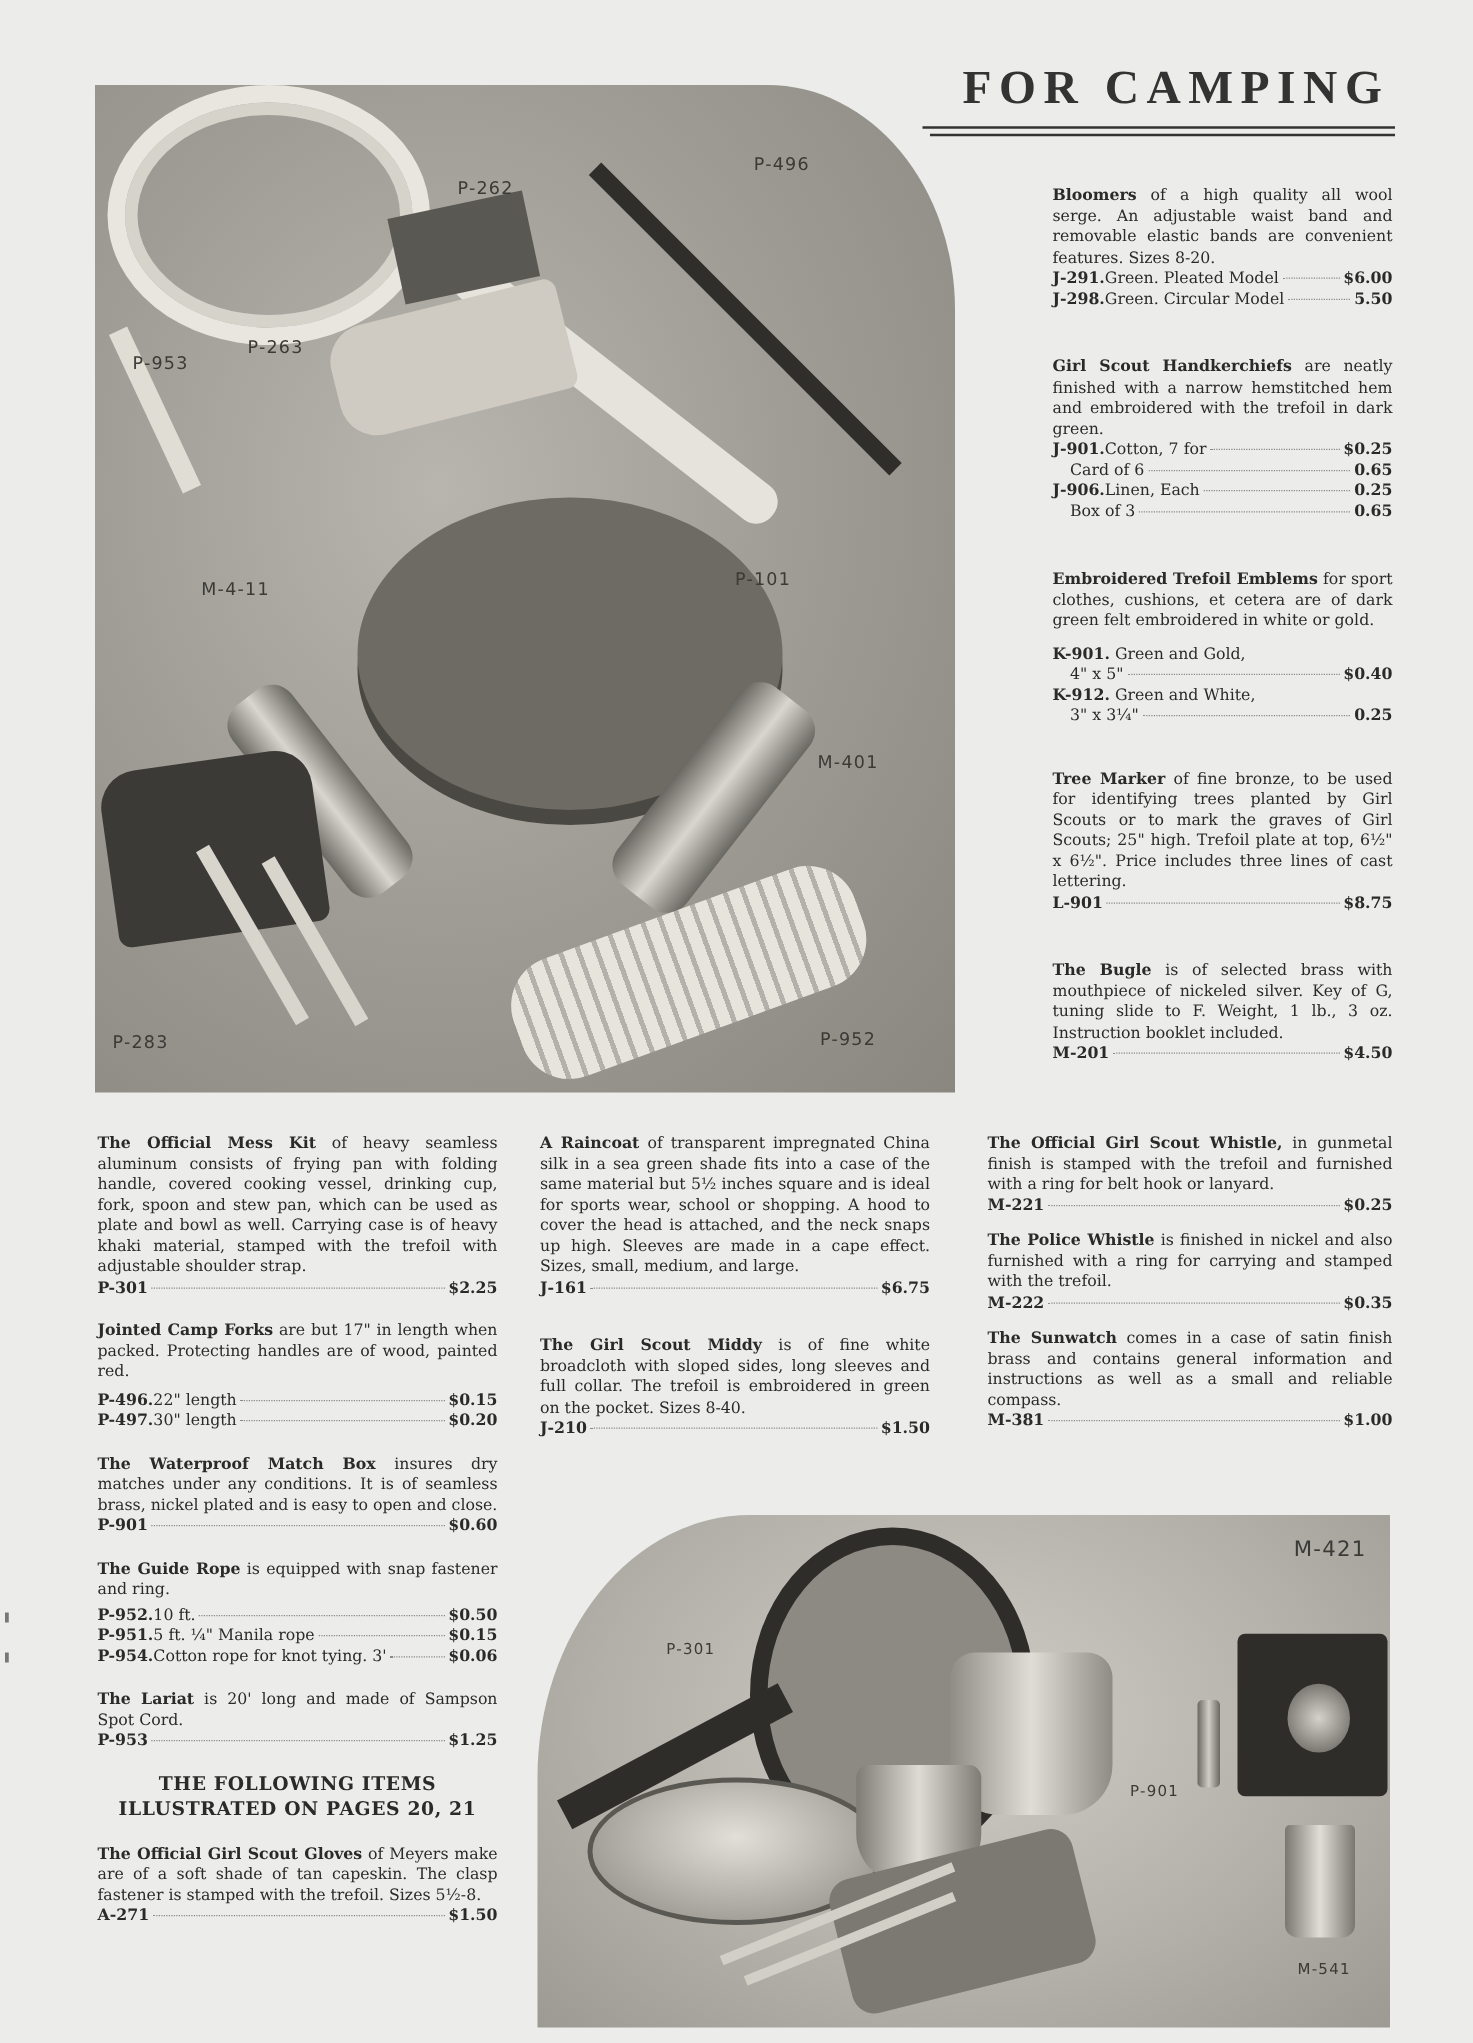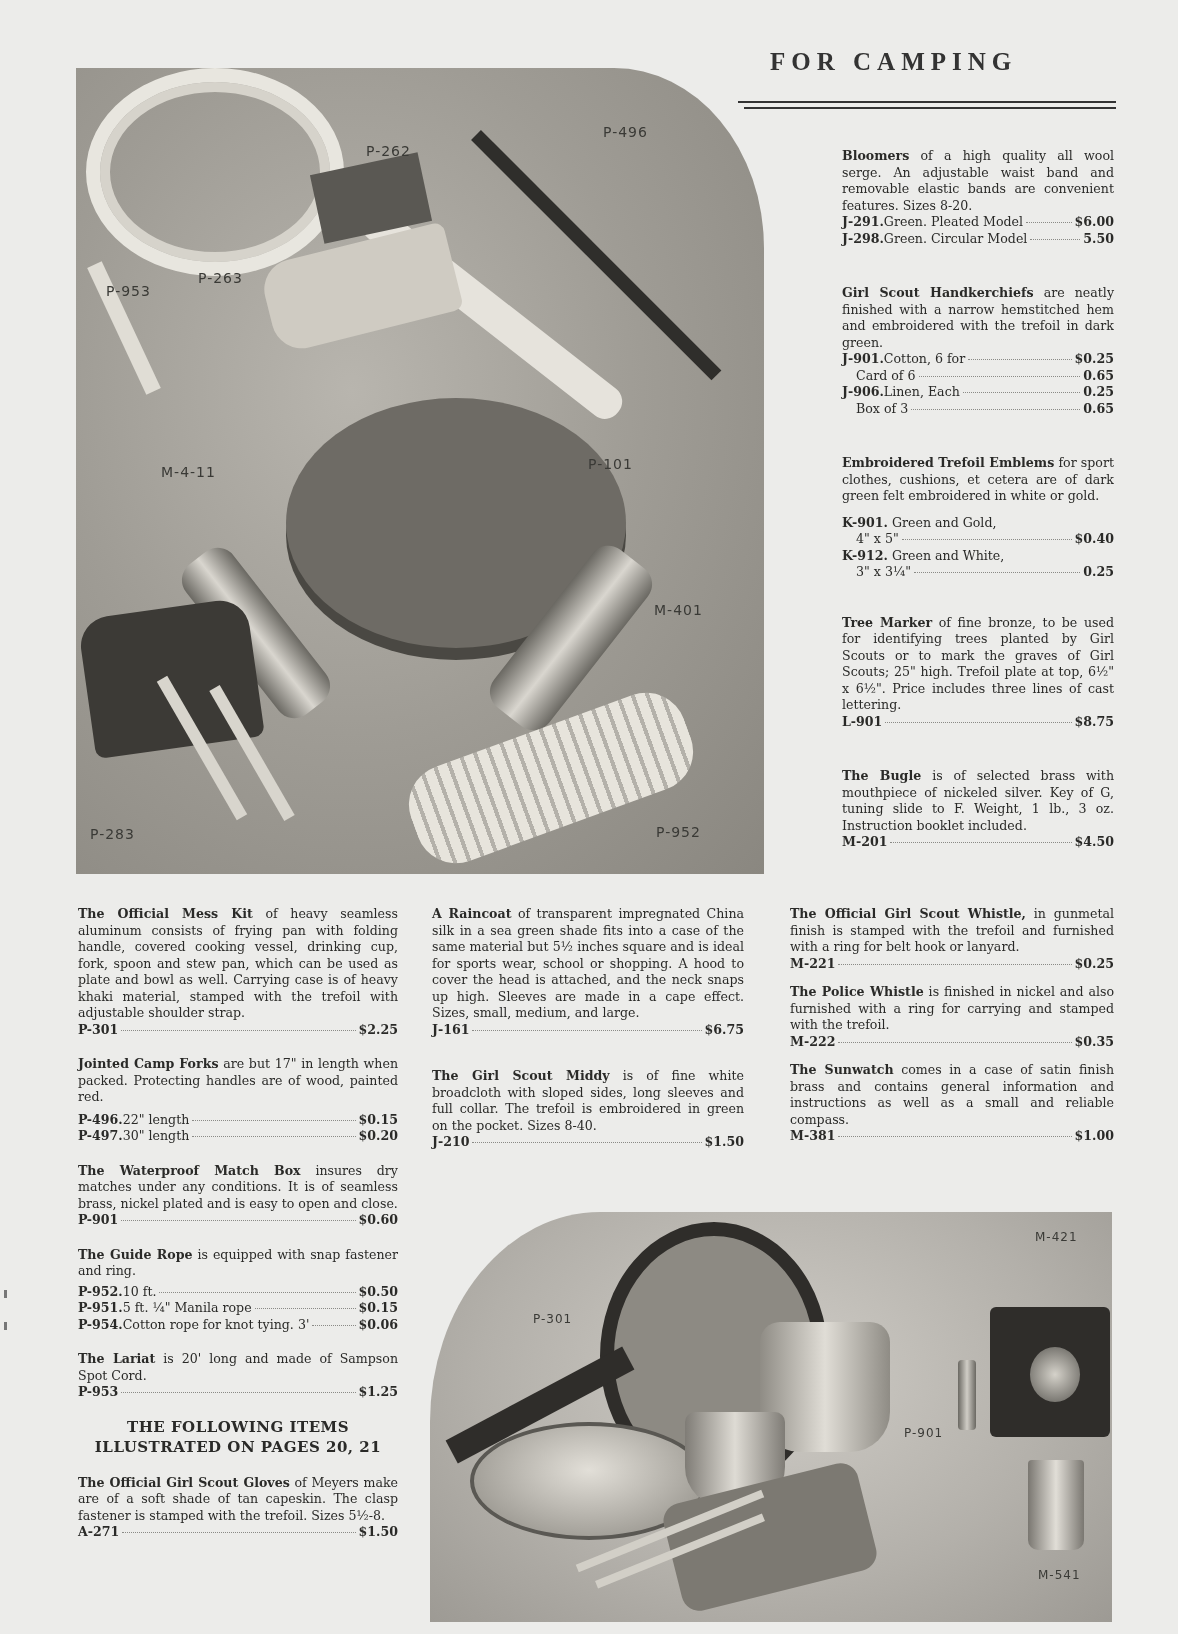--- a/index.html
+++ b/index.html
@@ -1,21 +1,21 @@
 <!DOCTYPE html>
 <html><head>
 <meta charset="utf-8">
 <style>
   html, body { margin: 0; padding: 0; }
   body {
     width: 1178px; height: 1634px; background: #ececea; position: relative;
     font-family: "DejaVu Serif", "Liberation Serif", serif; color: #2a2a28; overflow: hidden;
   }
   .page-title {
-    position: absolute; left: 770px; top: 48px; font-size: 25px; letter-spacing: 6px;
+    position: absolute; left: 770px; top: 48px; font-size: 38px; letter-spacing: 6px;
     font-family: "Liberation Serif", "DejaVu Serif", serif; font-weight: bold; color: #333;
   }
   .rule1 { position: absolute; left: 738px; top: 101px; width: 378px; height: 2px; background: #333; }
   .rule2 { position: absolute; left: 744px; top: 107px; width: 372px; height: 2px; background: #333; }
 
   .photo-top {
     position: absolute; left: 76px; top: 68px; width: 688px; height: 806px;
     background: radial-gradient(ellipse at 40% 40%, #b8b5ae 0%, #9f9c95 50%, #8a8780 100%);
     border-top-right-radius: 150px 180px;
     overflow: hidden;
@@ -98,21 +98,21 @@
   <div class="shape" style="left:255px;top:200px;width:100px;height:95px;border-radius:10px 10px 40px 40px;background:linear-gradient(90deg,#7f7c76,#dedbd4,#7f7c76);"></div>
   <div class="shape" style="left:560px;top:95px;width:120px;height:130px;background:#2f2d2a;border-radius:6px;"></div>
   <div class="shape" style="left:600px;top:135px;width:50px;height:55px;border-radius:50%;background:radial-gradient(circle,#d5d2ca,#5a5853);"></div>
   <div class="shape" style="left:240px;top:270px;width:200px;height:110px;background:#7c7972;border-radius:18px;transform:rotate(-14deg);"></div>
   <div class="shape" style="left:528px;top:148px;width:18px;height:70px;background:linear-gradient(90deg,#6a6862,#d0cdc6,#6a6862);border-radius:4px;"></div>
   <div class="shape" style="left:598px;top:248px;width:56px;height:90px;background:linear-gradient(90deg,#7a7771,#e1ded7,#7a7771);border-radius:4px 4px 10px 10px;"></div>
   <div class="shape" style="left:160px;top:335px;width:180px;height:8px;background:#d2cfc7;transform:rotate(-22deg);"></div>
   <div class="shape" style="left:140px;top:315px;width:200px;height:8px;background:#d2cfc7;transform:rotate(-22deg);"></div>
 
   <span class="photo-label" style="left:103px;top:100px;font-size:12px">P-301</span>
-  <span class="photo-label" style="left:605px;top:18px;font-size:12px">M-421</span>
+  <span class="photo-label" style="left:605px;top:18px;font-size:17px">M-421</span>
   <span class="photo-label" style="left:474px;top:214px;font-size:12px">P-901</span>
   <span class="photo-label" style="left:608px;top:356px;font-size:12px">M-541</span>
 </div>
 
 <div class="col" style="left:842px;top:148px;width:272px;">
   <div class="item" style="margin-bottom:38px">
     <p><b>Bloomers</b><span> of a high quality all wool serge. An adjustable waist band and removable elastic bands are convenient features. Sizes 8-20.</span></p>
     <div class="price-row">
         <span class="code">J-291.</span>
         <span> Green. Pleated Model</span>
@@ -124,21 +124,21 @@
         <span> Green. Circular Model</span>
         <span class="dots"></span>
         <span class="price">5.50</span>
       </div>
   </div>
 
   <div class="item" style="margin-bottom:38px">
     <p style=""><b>Girl Scout Handkerchiefs</b><span> are neatly finished with a narrow hemstitched hem and embroidered with the trefoil in dark green.</span></p>
     <div class="price-row">
         <span class="code">J-901.</span>
-        <span> Cotton, 6 for</span>
+        <span> Cotton, 7 for</span>
         <span class="dots"></span>
         <span class="price">$0.25</span>
       </div>
     <div class="price-row indent">
         <span>Card of 6</span>
         <span class="dots"></span>
         <span class="price">0.65</span>
       </div>
     <div class="price-row">
         <span class="code">J-906.</span>

